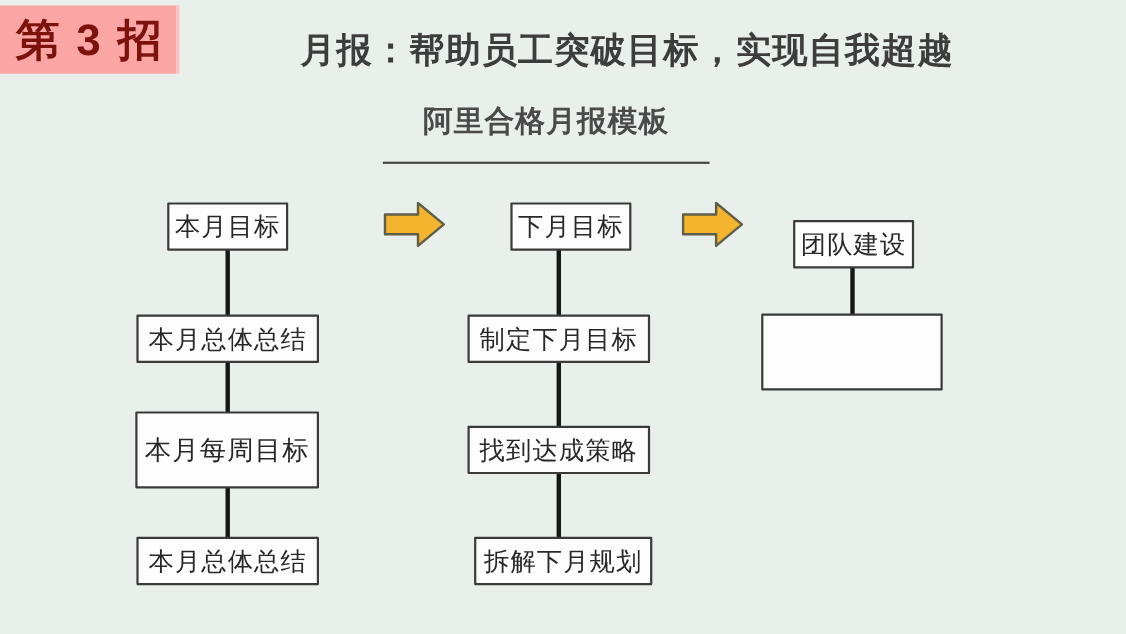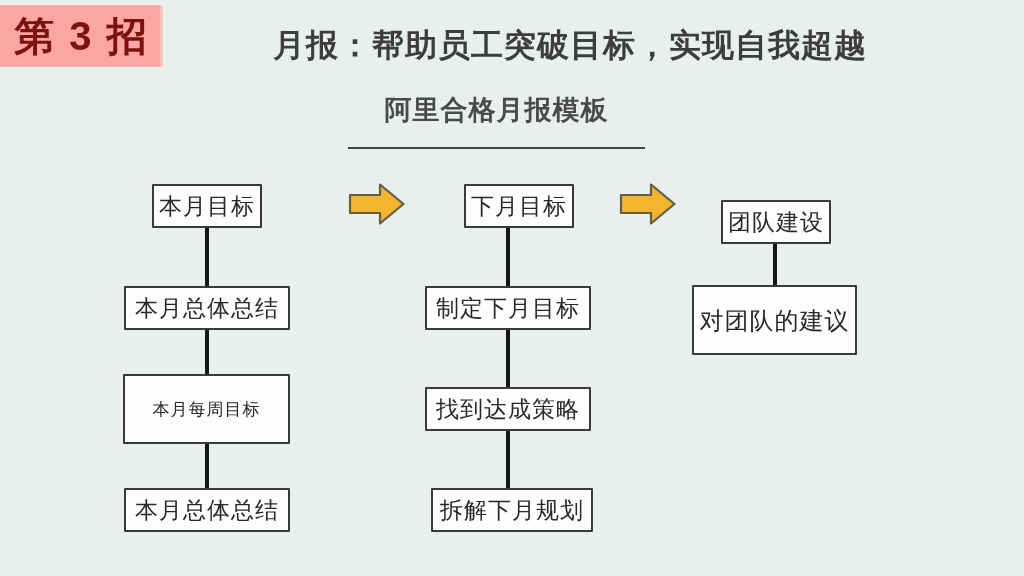--- a/index.html
+++ b/index.html
@@ -71,21 +71,21 @@
     font-size: 23px; font-weight: 500;
     color: #282828;
     line-height: 31px;
     letter-spacing: 1px;
     text-align: center;
   }
   .box span { display: block; }
 
   .b-c1-1 { left: 152px; top: 184px; width: 110px; height: 44px; }
   .b-c1-2 { left: 124px; top: 286px; width: 166px; height: 44px; }
-  .b-c1-3 { left: 123px; top: 374px; width: 167px; height: 70px; font-size: 17px; }
+  .b-c1-3 { left: 123px; top: 374px; width: 167px; height: 70px; font-size: 24px; }
   .b-c1-4 { left: 124px; top: 488px; width: 166px; height: 44px; }
 
   .b-c2-1 { left: 464px; top: 184px; width: 110px; height: 44px; }
   .b-c2-2 { left: 425px; top: 286px; width: 166px; height: 44px; }
   .b-c2-3 { left: 425px; top: 387px; width: 166px; height: 44px; }
   .b-c2-4 { left: 431px; top: 488px; width: 162px; height: 44px; text-align: right; }
 
   .b-c3-1 { left: 721px; top: 184px; width: 110px; height: 44px; margin-top: 16px; }
   .b-c3-2 { left: 692px; top: 285px; width: 165px; height: 70px; font-size: 24px; }
 
@@ -152,14 +152,13 @@
   <svg width="58" height="46" viewBox="0 0 58 46">
     <polygon points="2,14 32,14 32,3.5 55.5,23 32,42.5 32,32 2,32" fill="#f4b42d" stroke="#5f5e49" stroke-width="2.2" stroke-linejoin="round"></polygon>
   </svg>
 </div>
 
 <div class="box b-c3-1">
   <span>团队建设</span>
   <span></span>
 </div>
 <div class="box b-c3-2">
-  <span>对团队的建议</span>
 </div>
 
 </body></html>

